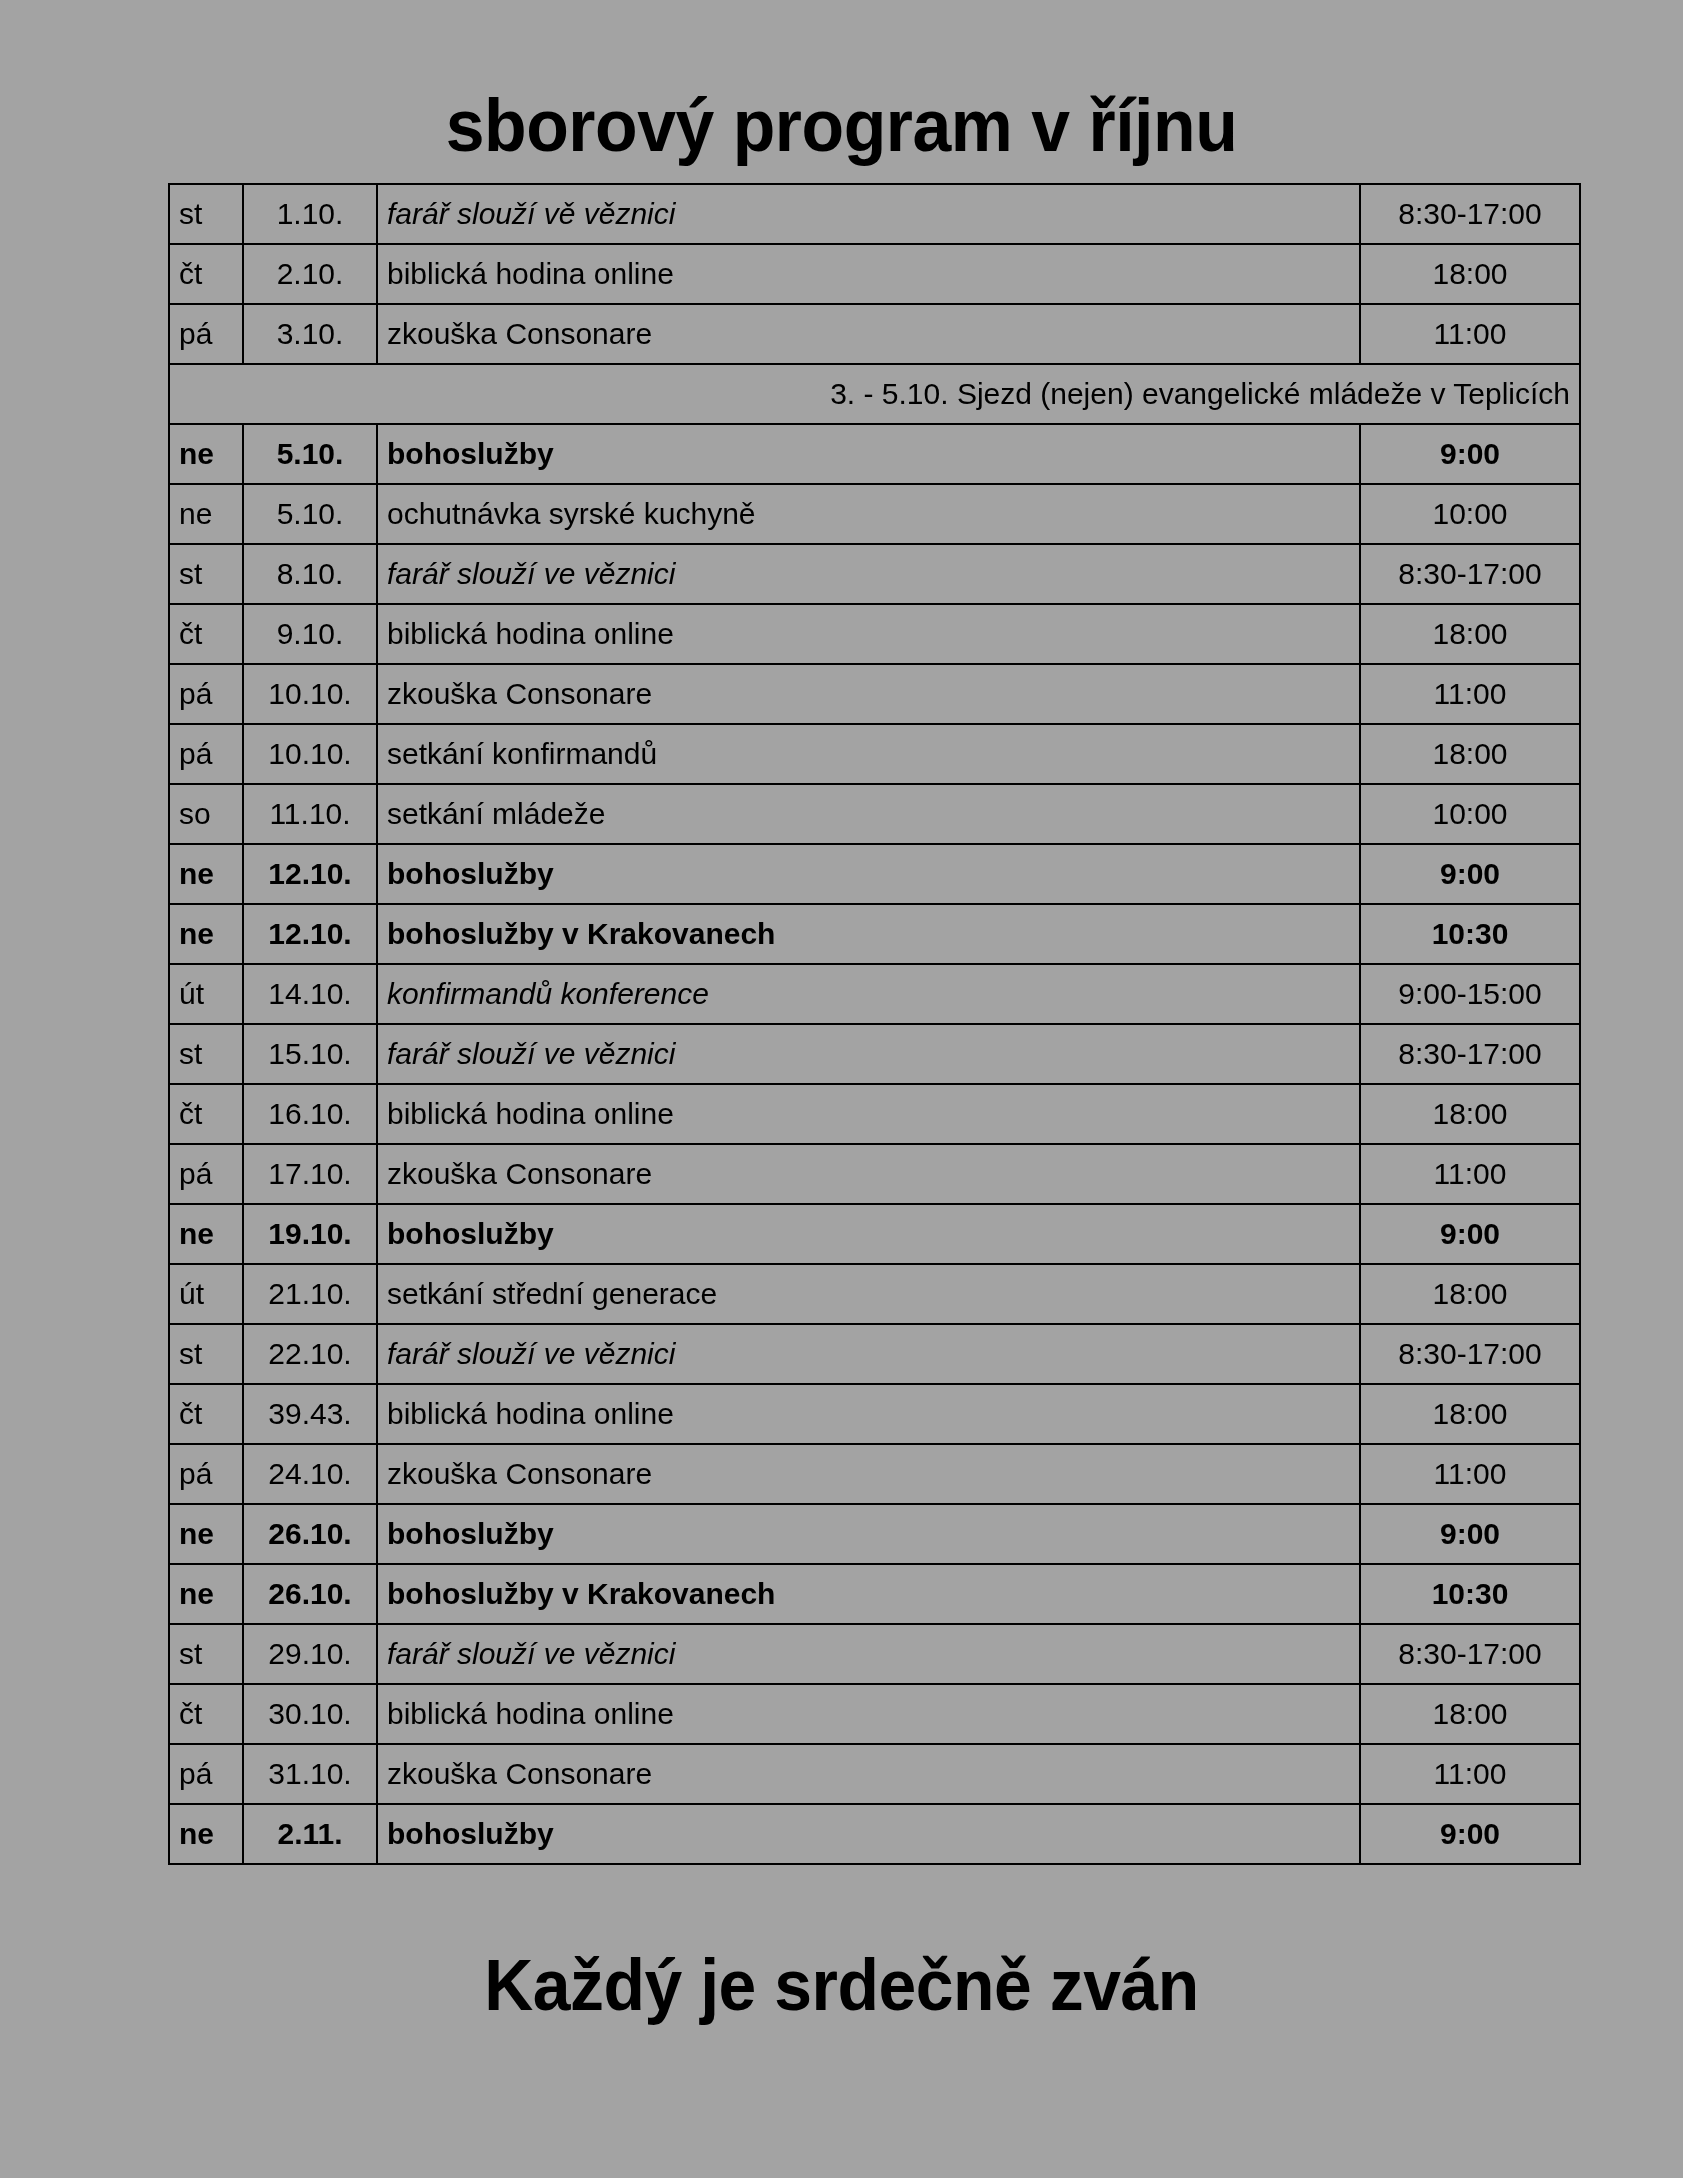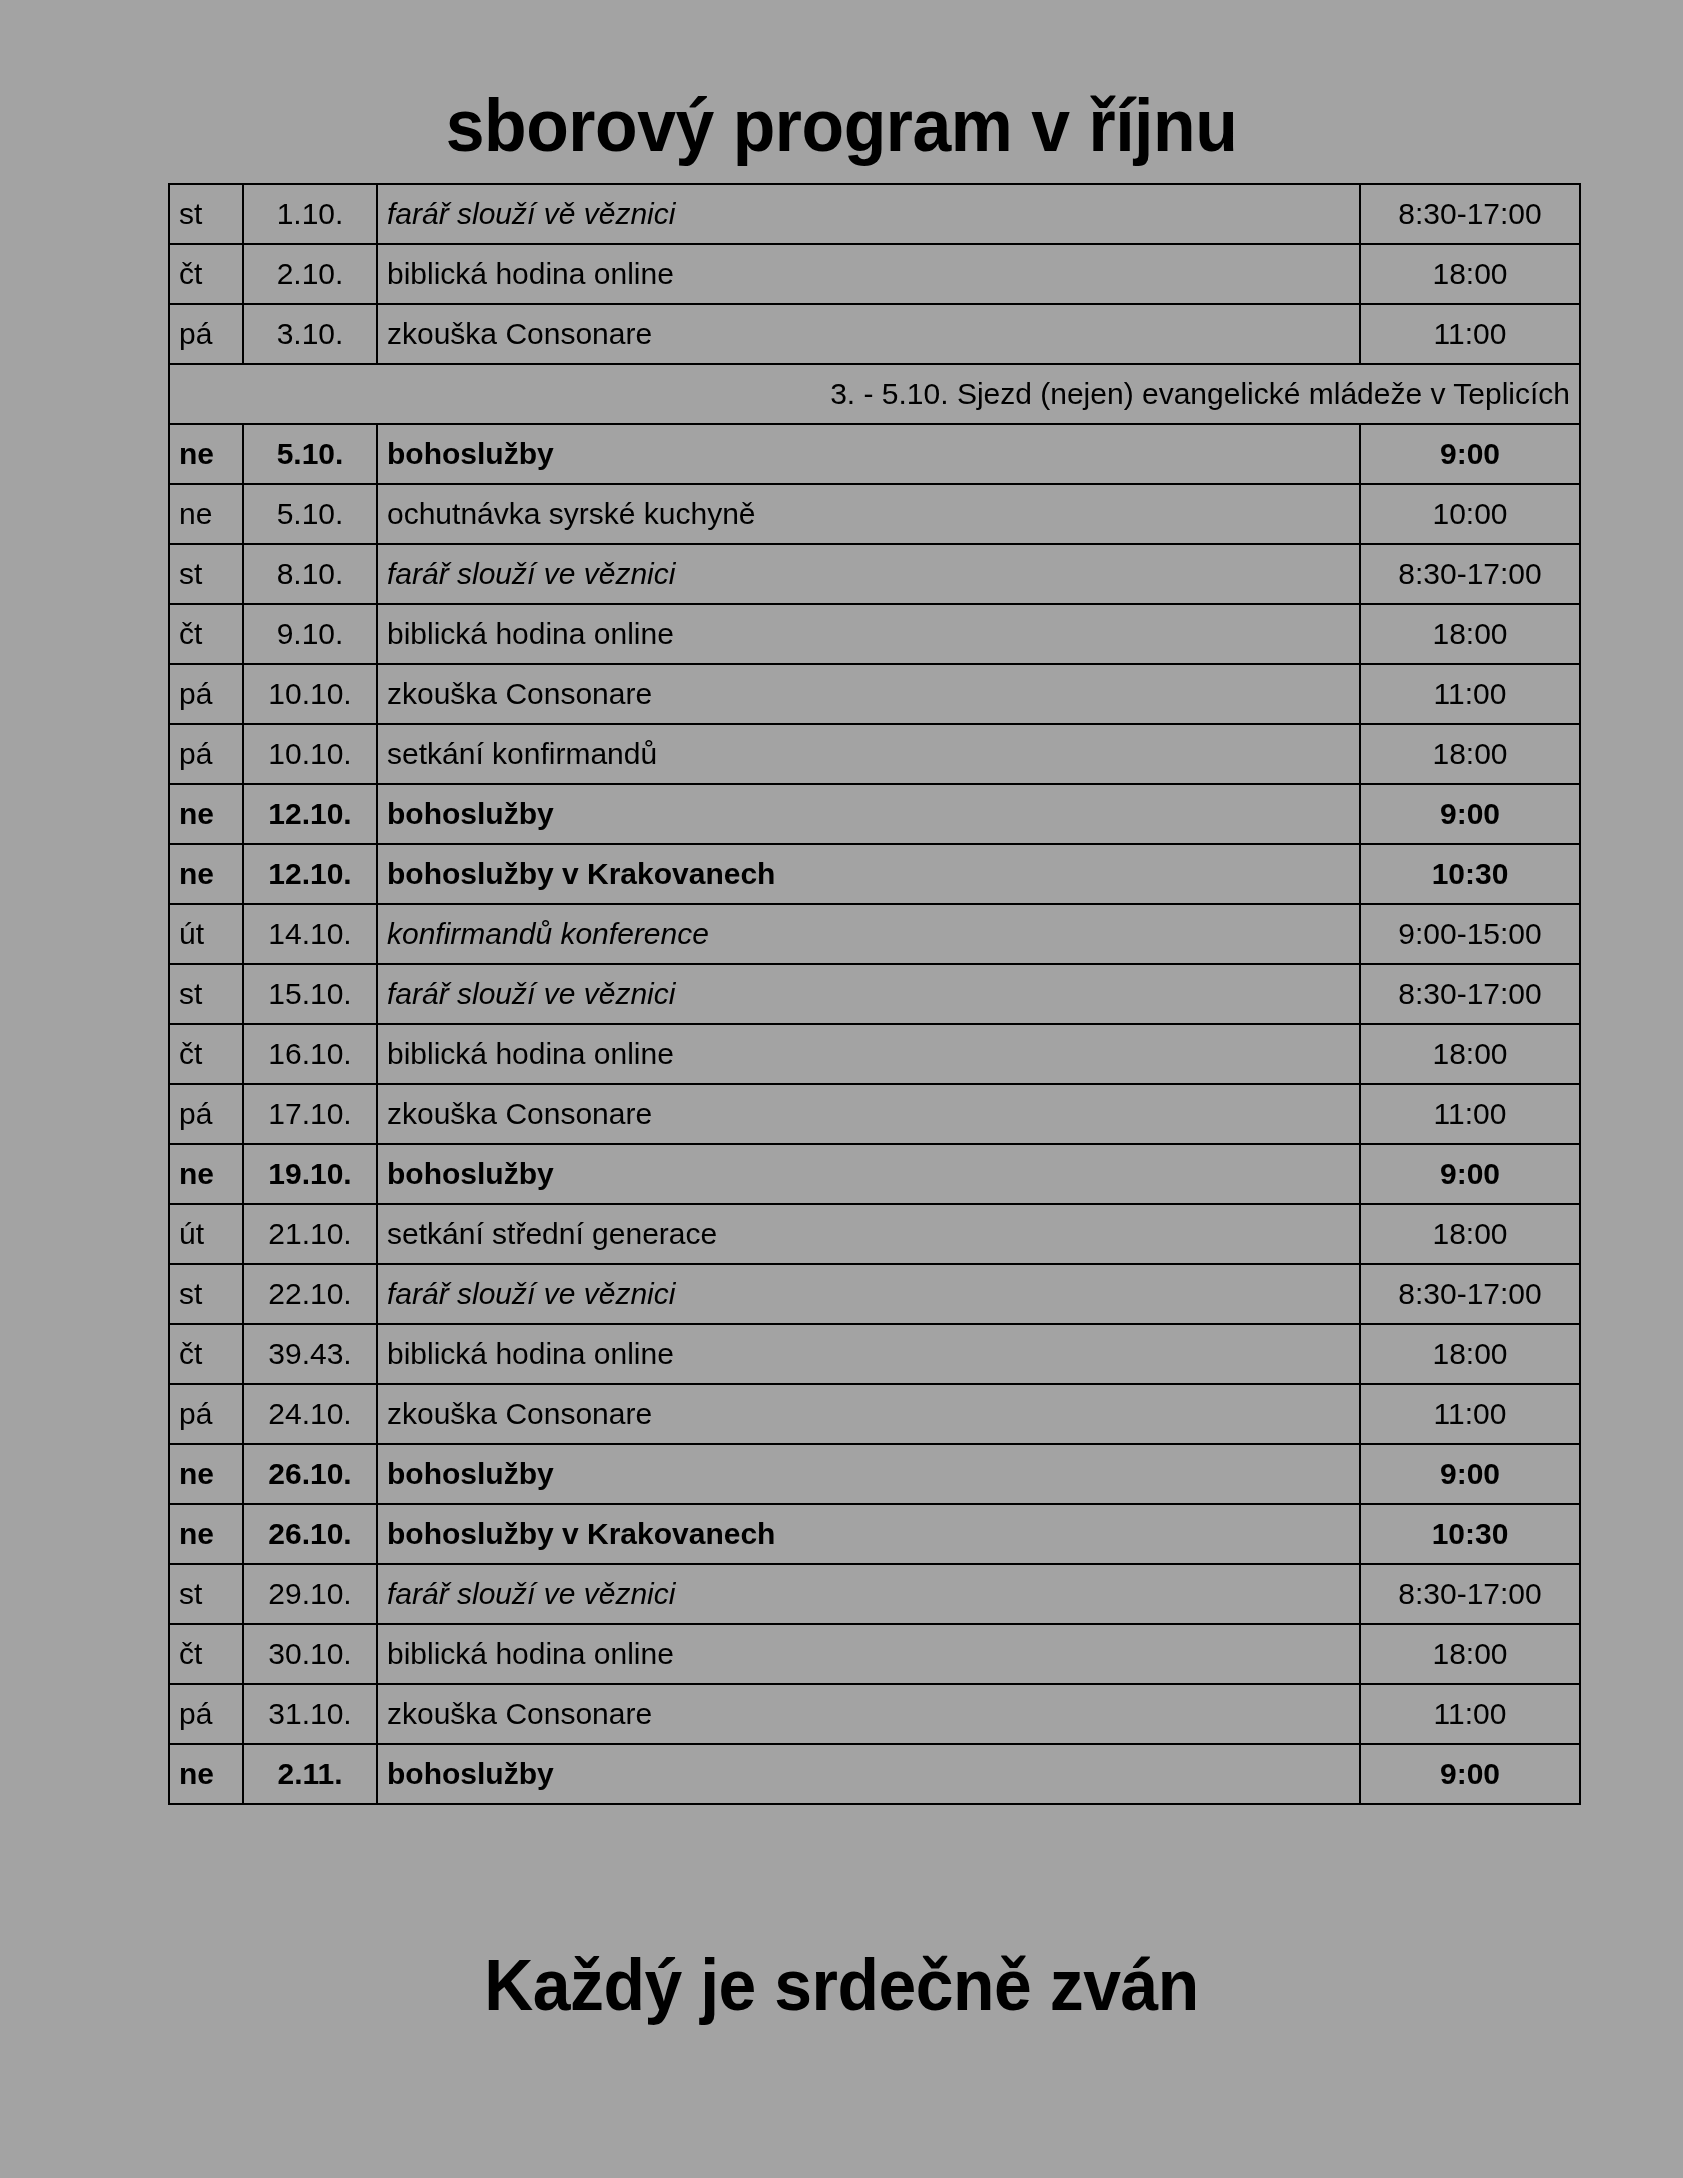--- a/index.html
+++ b/index.html
@@ -171,20 +171,26 @@
             <td class="cell-date">10.10.</td>
             <td class="cell-event">zkouška Consonare</td>
             <td class="cell-time">11:00</td>
           </tr>
           <tr>
             <td class="cell-day">pá</td>
             <td class="cell-date">10.10.</td>
             <td class="cell-event">setkání konfirmandů</td>
             <td class="cell-time">18:00</td>
           </tr>
+          <tr>
+            <td class="cell-day">so</td>
+            <td class="cell-date">11.10.</td>
+            <td class="cell-event">setkání mládeže</td>
+            <td class="cell-time">10:00</td>
+          </tr>
           <tr class="row-bold">
             <td class="cell-day">ne</td>
             <td class="cell-date">12.10.</td>
             <td class="cell-event">bohoslužby</td>
             <td class="cell-time">9:00</td>
           </tr>
           <tr class="row-bold">
             <td class="cell-day">ne</td>
             <td class="cell-date">12.10.</td>
             <td class="cell-event">bohoslužby v Krakovanech</td>

